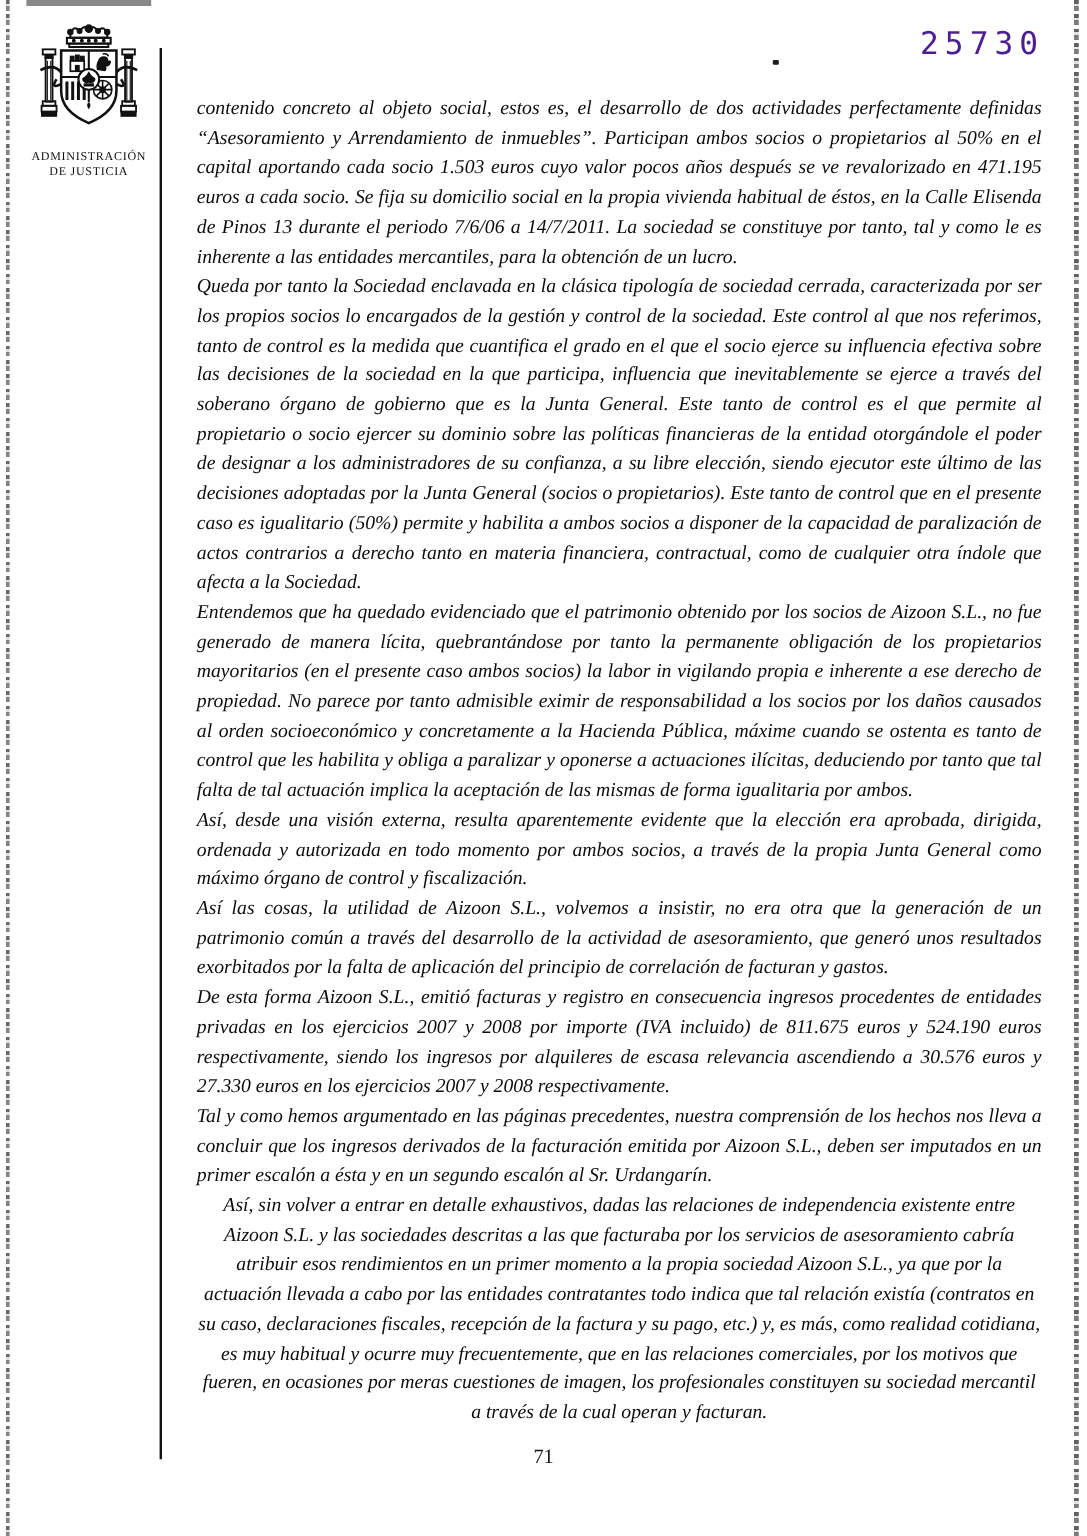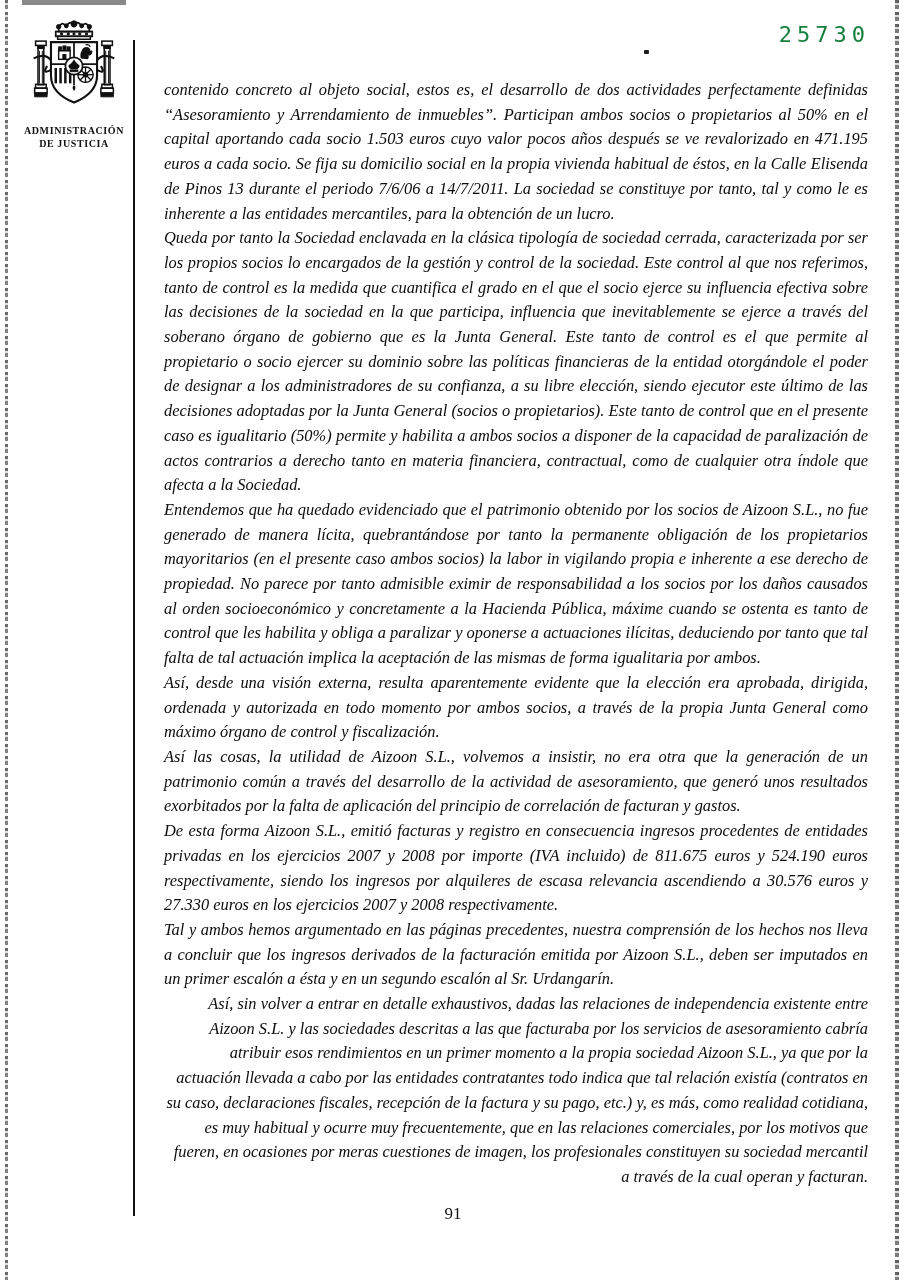--- a/index.html
+++ b/index.html
@@ -52,23 +52,23 @@
     background: #1d1d1d;
     border-radius: 1px;
   }
 
   
   .folio {
     position: absolute;
     right: 36px;
     top: 22px;
     font-family: "DejaVu Sans Mono", monospace;
-    font-size: 22px;
+    font-size: 26px;
     letter-spacing: 5px;
-    color: #15803d;
+    color: #4c1d95;
     font-weight: 400;
   }
 
   
   .masthead {
     position: absolute;
     left: 18px;
     top: 16px;
     width: 112px;
     text-align: center;
@@ -76,21 +76,21 @@
   .crest {
     width: 96px;
     height: 104px;
     margin: 0 auto;
     display: block;
   }
   .masthead-label {
     margin-top: 4px;
     font-family: "Liberation Serif", serif;
     font-size: 10px;
-    font-weight: 700;
+    font-weight: 400;
     letter-spacing: 0.6px;
     line-height: 13px;
     color: #111;
   }
   .masthead-label div { white-space: nowrap; }
 
   
   .vrule {
     position: absolute;
     left: 133px;
@@ -112,21 +112,21 @@
     line-height: 24.7px;
     text-align: justify;
     text-justify: inter-word;
     color: #0c0c0c;
     margin-left: 12px;
   }
   .doc-body p {
     margin: 0;
     text-indent: 0;
   }
-  .doc-body p:last-child { text-align: right; }
+  .doc-body p:last-child { text-align: center; }
 
   
   .page-number {
     position: absolute;
     left: 0;
     top: 1204px;
     width: 906px;
     text-align: center;
     font-family: "Liberation Serif", serif;
     font-style: normal;
@@ -245,17 +245,17 @@
 
 <div class="vrule"></div>
 
 <div class="doc-body">
   <p>contenido concreto al objeto social, estos es, el desarrollo de dos actividades perfectamente definidas “Asesoramiento y Arrendamiento de inmuebles”. Participan ambos socios o propietarios al 50% en el capital aportando cada socio 1.503 euros cuyo valor pocos años después se ve revalorizado en 471.195 euros a cada socio. Se fija su domicilio social en la propia vivienda habitual de éstos, en la Calle Elisenda de Pinos 13 durante el periodo 7/6/06 a 14/7/2011. La sociedad se constituye por tanto, tal y como le es inherente a las entidades mercantiles, para la obtención de un lucro.</p>
   <p>Queda por tanto la Sociedad enclavada en la clásica tipología de sociedad cerrada, caracterizada por ser los propios socios lo encargados de la gestión y control de la sociedad. Este control al que nos referimos, tanto de control es la medida que cuantifica el grado en el que el socio ejerce su influencia efectiva sobre las decisiones de la sociedad en la que participa, influencia que inevitablemente se ejerce a través del soberano órgano de gobierno que es la Junta General. Este tanto de control es el que permite al propietario o socio ejercer su dominio sobre las políticas financieras de la entidad otorgándole el poder de designar a los administradores de su confianza, a su libre elección, siendo ejecutor este último de las decisiones adoptadas por la Junta General (socios o propietarios). Este tanto de control que en el presente caso es igualitario (50%) permite y habilita a ambos socios a disponer de la capacidad de paralización de actos contrarios a derecho tanto en materia financiera, contractual, como de cualquier otra índole que afecta a la Sociedad.</p>
   <p>Entendemos que ha quedado evidenciado que el patrimonio obtenido por los socios de Aizoon S.L., no fue generado de manera lícita, quebrantándose por tanto la permanente obligación de los propietarios mayoritarios (en el presente caso ambos socios) la labor in vigilando propia e inherente a ese derecho de propiedad. No parece por tanto admisible eximir de responsabilidad a los socios  por los daños causados al orden socioeconómico y concretamente a la Hacienda Pública, máxime cuando se ostenta es tanto de control que les habilita y obliga a paralizar y oponerse a actuaciones ilícitas, deduciendo por tanto que tal falta de tal actuación implica la aceptación de las mismas de forma igualitaria por ambos.</p>
   <p>Así, desde una visión externa, resulta aparentemente evidente que la elección era aprobada, dirigida, ordenada y autorizada en todo momento por ambos socios, a través de la propia Junta General como máximo órgano de control y fiscalización.</p>
   <p>Así las cosas, la utilidad de Aizoon S.L., volvemos a insistir, no era otra que la generación de un patrimonio común a través del desarrollo de la actividad de asesoramiento, que generó unos resultados exorbitados por la falta de aplicación del principio de correlación de facturan y gastos.</p>
   <p>De esta forma Aizoon S.L., emitió facturas y registro en consecuencia ingresos procedentes de entidades privadas en los ejercicios 2007 y 2008 por importe (IVA incluido) de 811.675 euros y  524.190 euros respectivamente, siendo los ingresos por alquileres de escasa relevancia ascendiendo a 30.576 euros y 27.330 euros en los ejercicios 2007 y 2008 respectivamente.</p>
-  <p>Tal y ambos hemos argumentado en las páginas precedentes, nuestra comprensión de los hechos nos lleva a concluir que los ingresos derivados de la facturación emitida por Aizoon S.L., deben ser imputados en un primer escalón a ésta y en un segundo escalón al Sr. Urdangarín.</p>
+  <p>Tal y como hemos argumentado en las páginas precedentes, nuestra comprensión de los hechos nos lleva a concluir que los ingresos derivados de la facturación emitida por Aizoon S.L., deben ser imputados en un primer escalón a ésta y en un segundo escalón al Sr. Urdangarín.</p>
   <p>Así, sin volver a entrar en detalle exhaustivos, dadas las relaciones de independencia existente entre Aizoon S.L. y las sociedades descritas a las que facturaba por los servicios de asesoramiento cabría atribuir esos rendimientos en un primer momento a la propia sociedad Aizoon S.L., ya que por la actuación llevada a cabo por las entidades contratantes todo indica que tal relación existía (contratos en su caso, declaraciones fiscales, recepción de la factura y su pago, etc.) y, es más, como realidad cotidiana, es muy habitual y ocurre muy frecuentemente, que en las relaciones comerciales, por los motivos que fueren, en ocasiones por meras cuestiones de imagen, los profesionales constituyen su sociedad mercantil a través de la cual  operan y facturan.</p>
 </div>
 
-<div class="page-number">91</div>
+<div class="page-number">71</div>
 
 </body></html>

